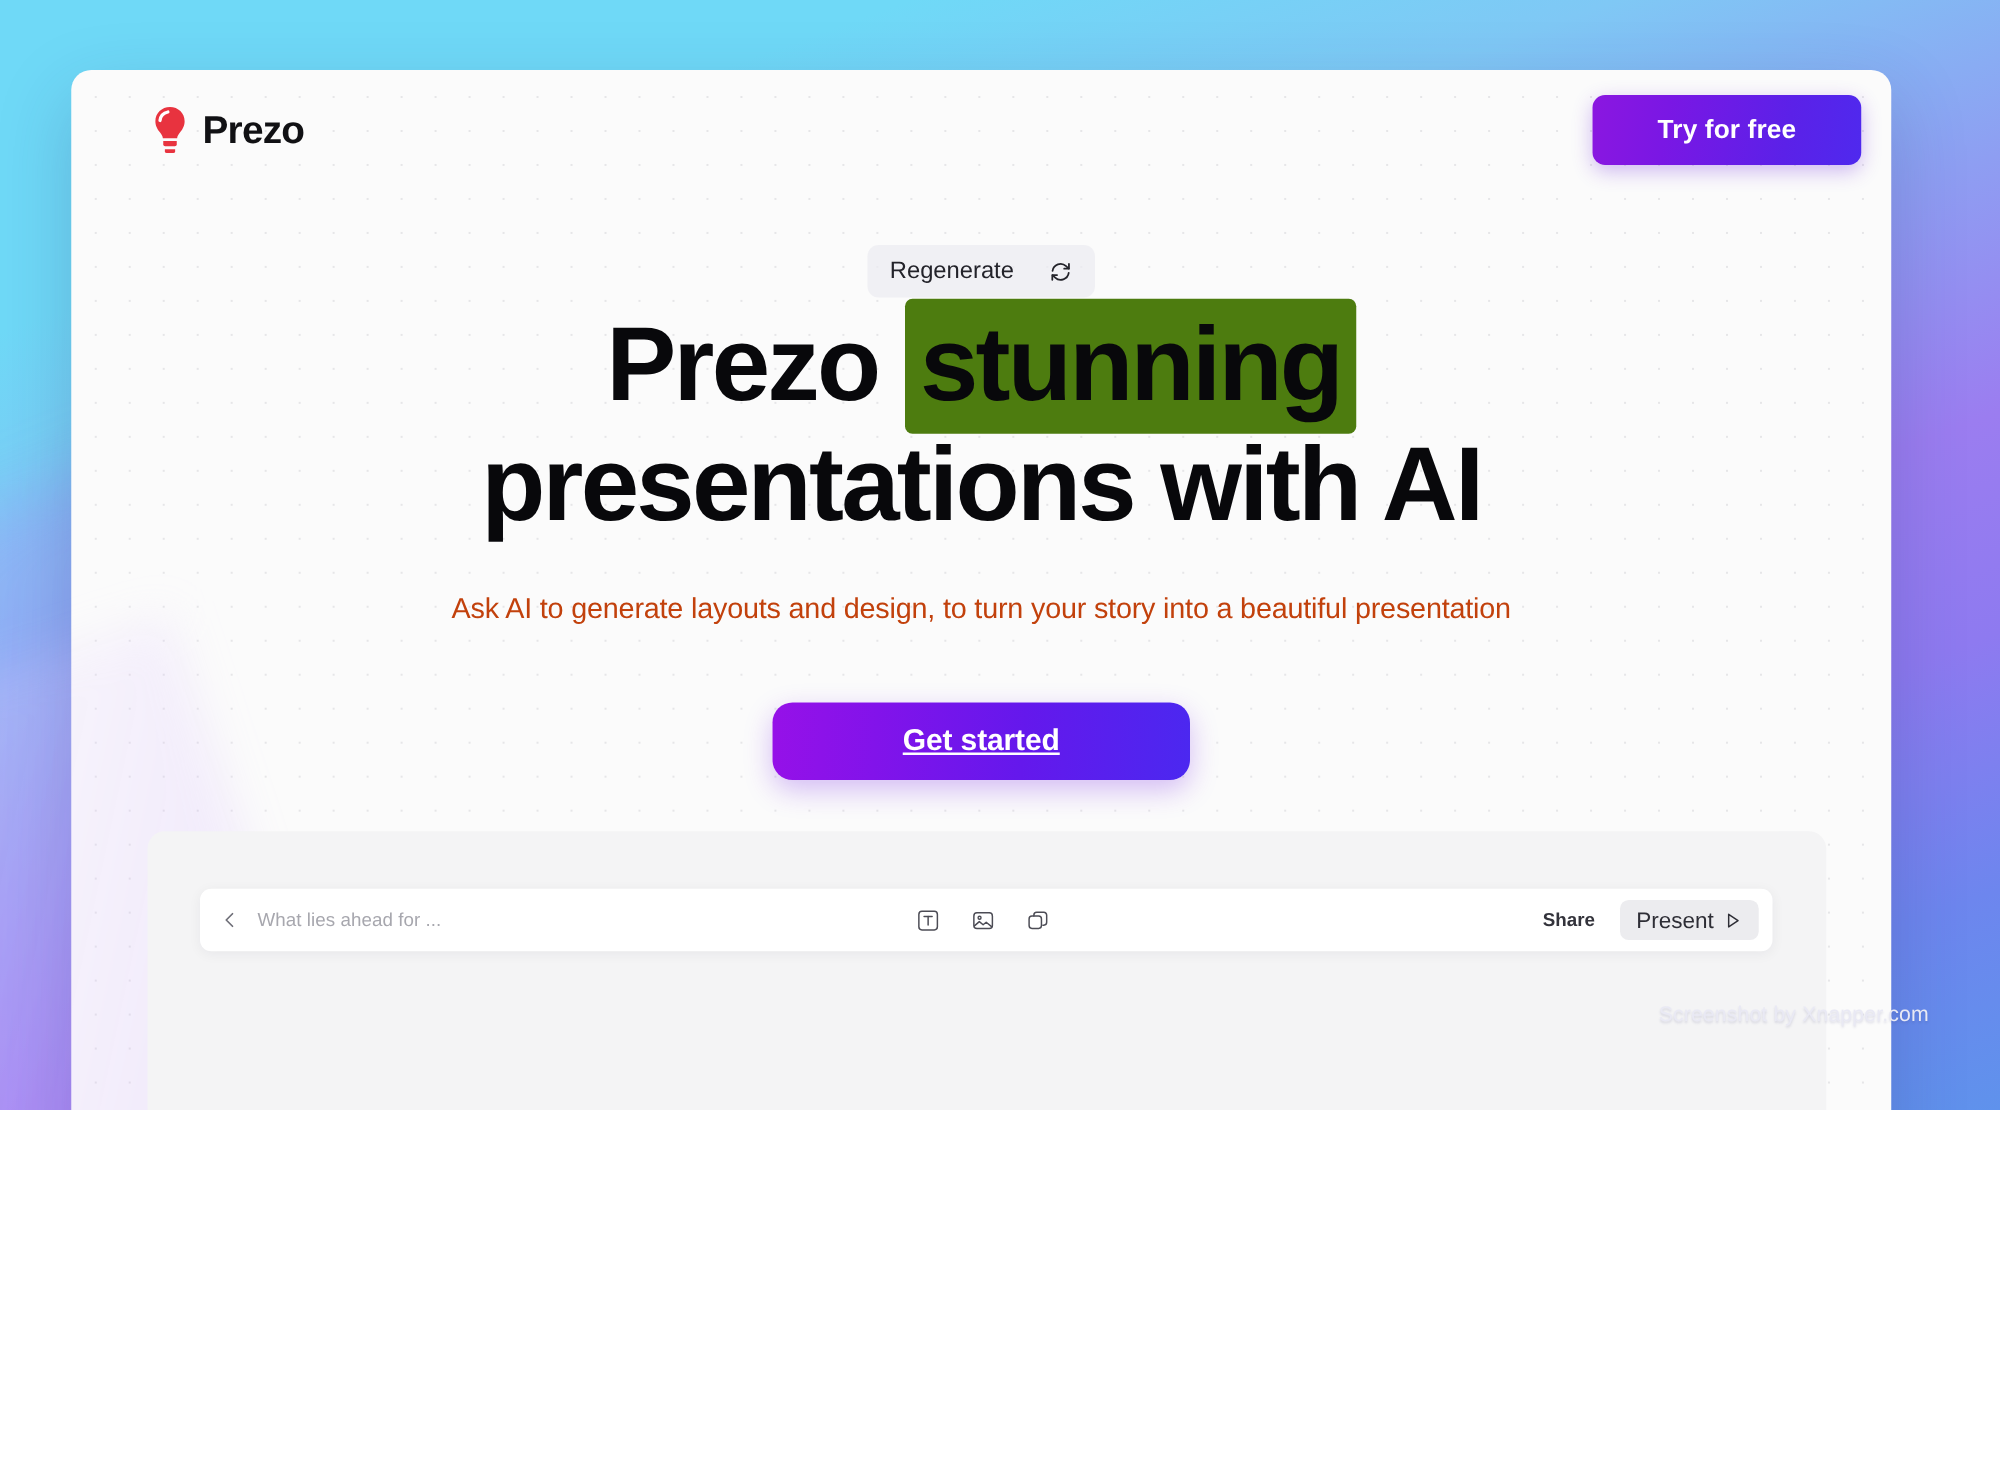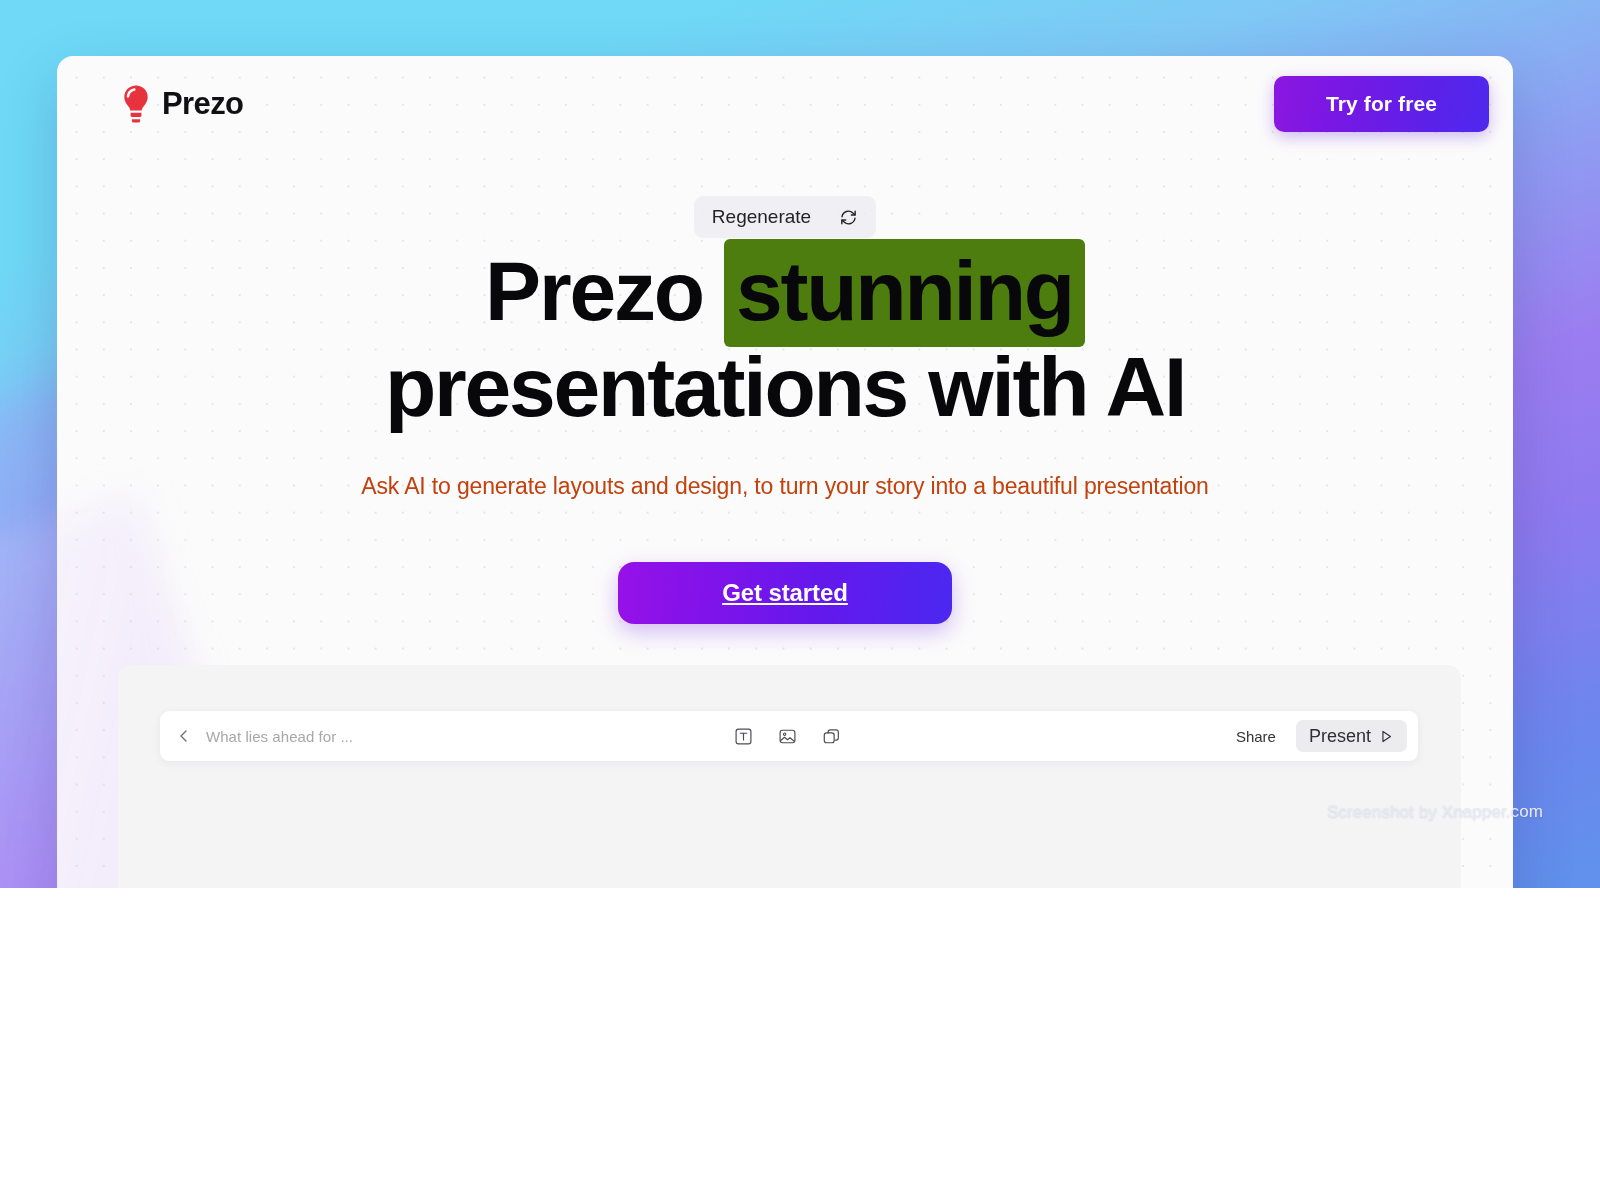--- a/index.html
+++ b/index.html
@@ -259,21 +259,21 @@
   }
   .tb-share {
     height: 32px;
     padding: 0 14px;
     border: none;
     background: transparent;
     border-radius: 7px;
     color: #33333b;
     font-family: "Liberation Sans", sans-serif;
     font-size: 15px;
-    font-weight: 400;
+    font-weight: 700;
     cursor: pointer;
   }
   .tb-present {
     height: 32px;
     padding: 0 13px;
     border: none;
     border-radius: 7px;
     background: #ececef;
     color: #2e2e36;
     font-family: "Liberation Sans", sans-serif;

